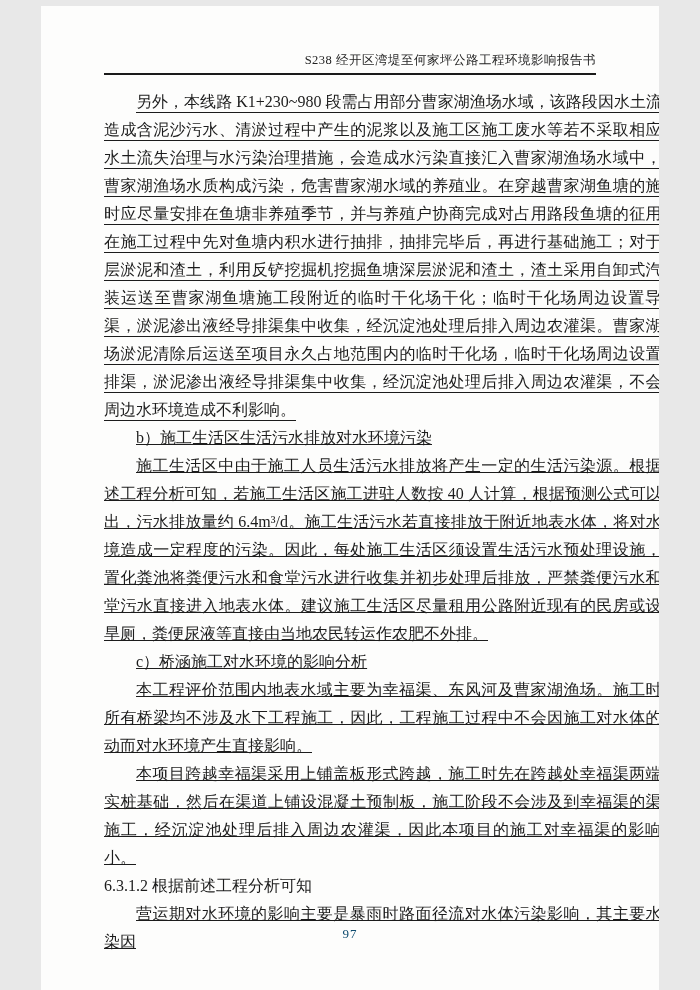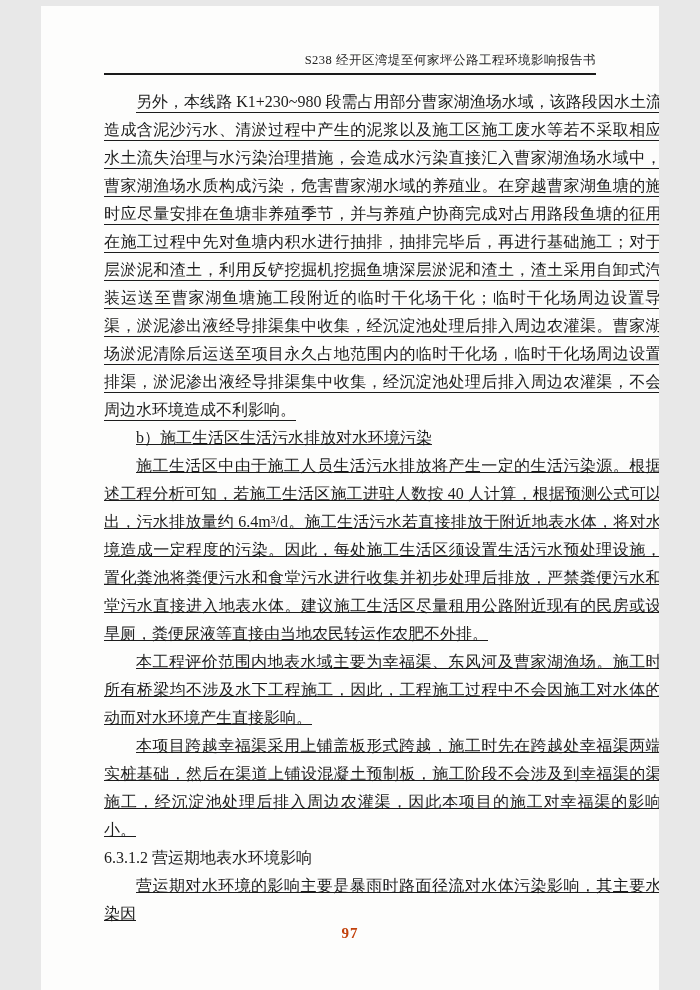--- a/index.html
+++ b/index.html
@@ -66,43 +66,43 @@
     text-indent: 0;
   }
   .footer {
     position: absolute;
     top: 918px;
     left: 0;
     width: 100%;
     text-align: center;
   }
   .page-number {
-    font-size: 15px;
-    color: #c2410c;
+    font-size: 13px;
+    color: #0c4a6e;
     letter-spacing: 1px;
-    font-weight: bold;
   }
 </style>
 </head>
 <body>
 
 <div class="page">
 
   <div class="header">
     <div class="header-title">S238 经开区湾堤至何家坪公路工程环境影响报告书</div>
     <hr class="header-rule">
   </div>
 
   <div class="content">
     <p class="para para-indent para-underline">另外，本线路 K1+230~980 段需占用部分曹家湖渔场水域，该路段因水土流失造成含泥沙污水、清淤过程中产生的泥浆以及施工区施工废水等若不采取相应的水土流失治理与水污染治理措施，会造成水污染直接汇入曹家湖渔场水域中，对曹家湖渔场水质构成污染，危害曹家湖水域的养殖业。在穿越曹家湖鱼塘的施工时应尽量安排在鱼塘非养殖季节，并与养殖户协商完成对占用路段鱼塘的征用，在施工过程中先对鱼塘内积水进行抽排，抽排完毕后，再进行基础施工；对于深层淤泥和渣土，利用反铲挖掘机挖掘鱼塘深层淤泥和渣土，渣土采用自卸式汽车装运送至曹家湖鱼塘施工段附近的临时干化场干化；临时干化场周边设置导排渠，淤泥渗出液经导排渠集中收集，经沉淀池处理后排入周边农灌渠。曹家湖渔场淤泥清除后运送至项目永久占地范围内的临时干化场，临时干化场周边设置导排渠，淤泥渗出液经导排渠集中收集，经沉淀池处理后排入周边农灌渠，不会对周边水环境造成不利影响。</p>
     <p class="para para-indent">b）施工生活区生活污水排放对水环境污染</p>
     <p class="para para-indent">施工生活区中由于施工人员生活污水排放将产生一定的生活污染源。根据前述工程分析可知，若施工生活区施工进驻人数按 40 人计算，根据预测公式可以算出，污水排放量约 6.4m³/d。施工生活污水若直接排放于附近地表水体，将对水环境造成一定程度的污染。因此，每处施工生活区须设置生活污水预处理设施，设置化粪池将粪便污水和食堂污水进行收集并初步处理后排放，严禁粪便污水和食堂污水直接进入地表水体。建议施工生活区尽量租用公路附近现有的民房或设置旱厕，粪便尿液等直接由当地农民转运作农肥不外排。</p>
+    <p class="para para-indent">c）桥涵施工对水环境的影响分析</p>
     <p class="para para-indent">本工程评价范围内地表水域主要为幸福渠、东风河及曹家湖渔场。施工时，所有桥梁均不涉及水下工程施工，因此，工程施工过程中不会因施工对水体的扰动而对水环境产生直接影响。</p>
     <p class="para para-indent">本项目跨越幸福渠采用上铺盖板形式跨越，施工时先在跨越处幸福渠两端加实桩基础，然后在渠道上铺设混凝土预制板，施工阶段不会涉及到幸福渠的渠道施工，经沉淀池处理后排入周边农灌渠，因此本项目的施工对幸福渠的影响很小。</p>
-    <p class="para para-section">6.3.1.2  营运期地表水环境影响</p>
+    <p class="para para-section">6.3.1.2  根据前述工程分析可知</p>
     <p class="para para-indent">营运期对水环境的影响主要是暴雨时路面径流对水体污染影响，其主要水污染因</p>
   </div>
 
   <div class="footer">
     <span class="page-number">97</span>
   </div>
 
 </div>
 
 </body></html>

